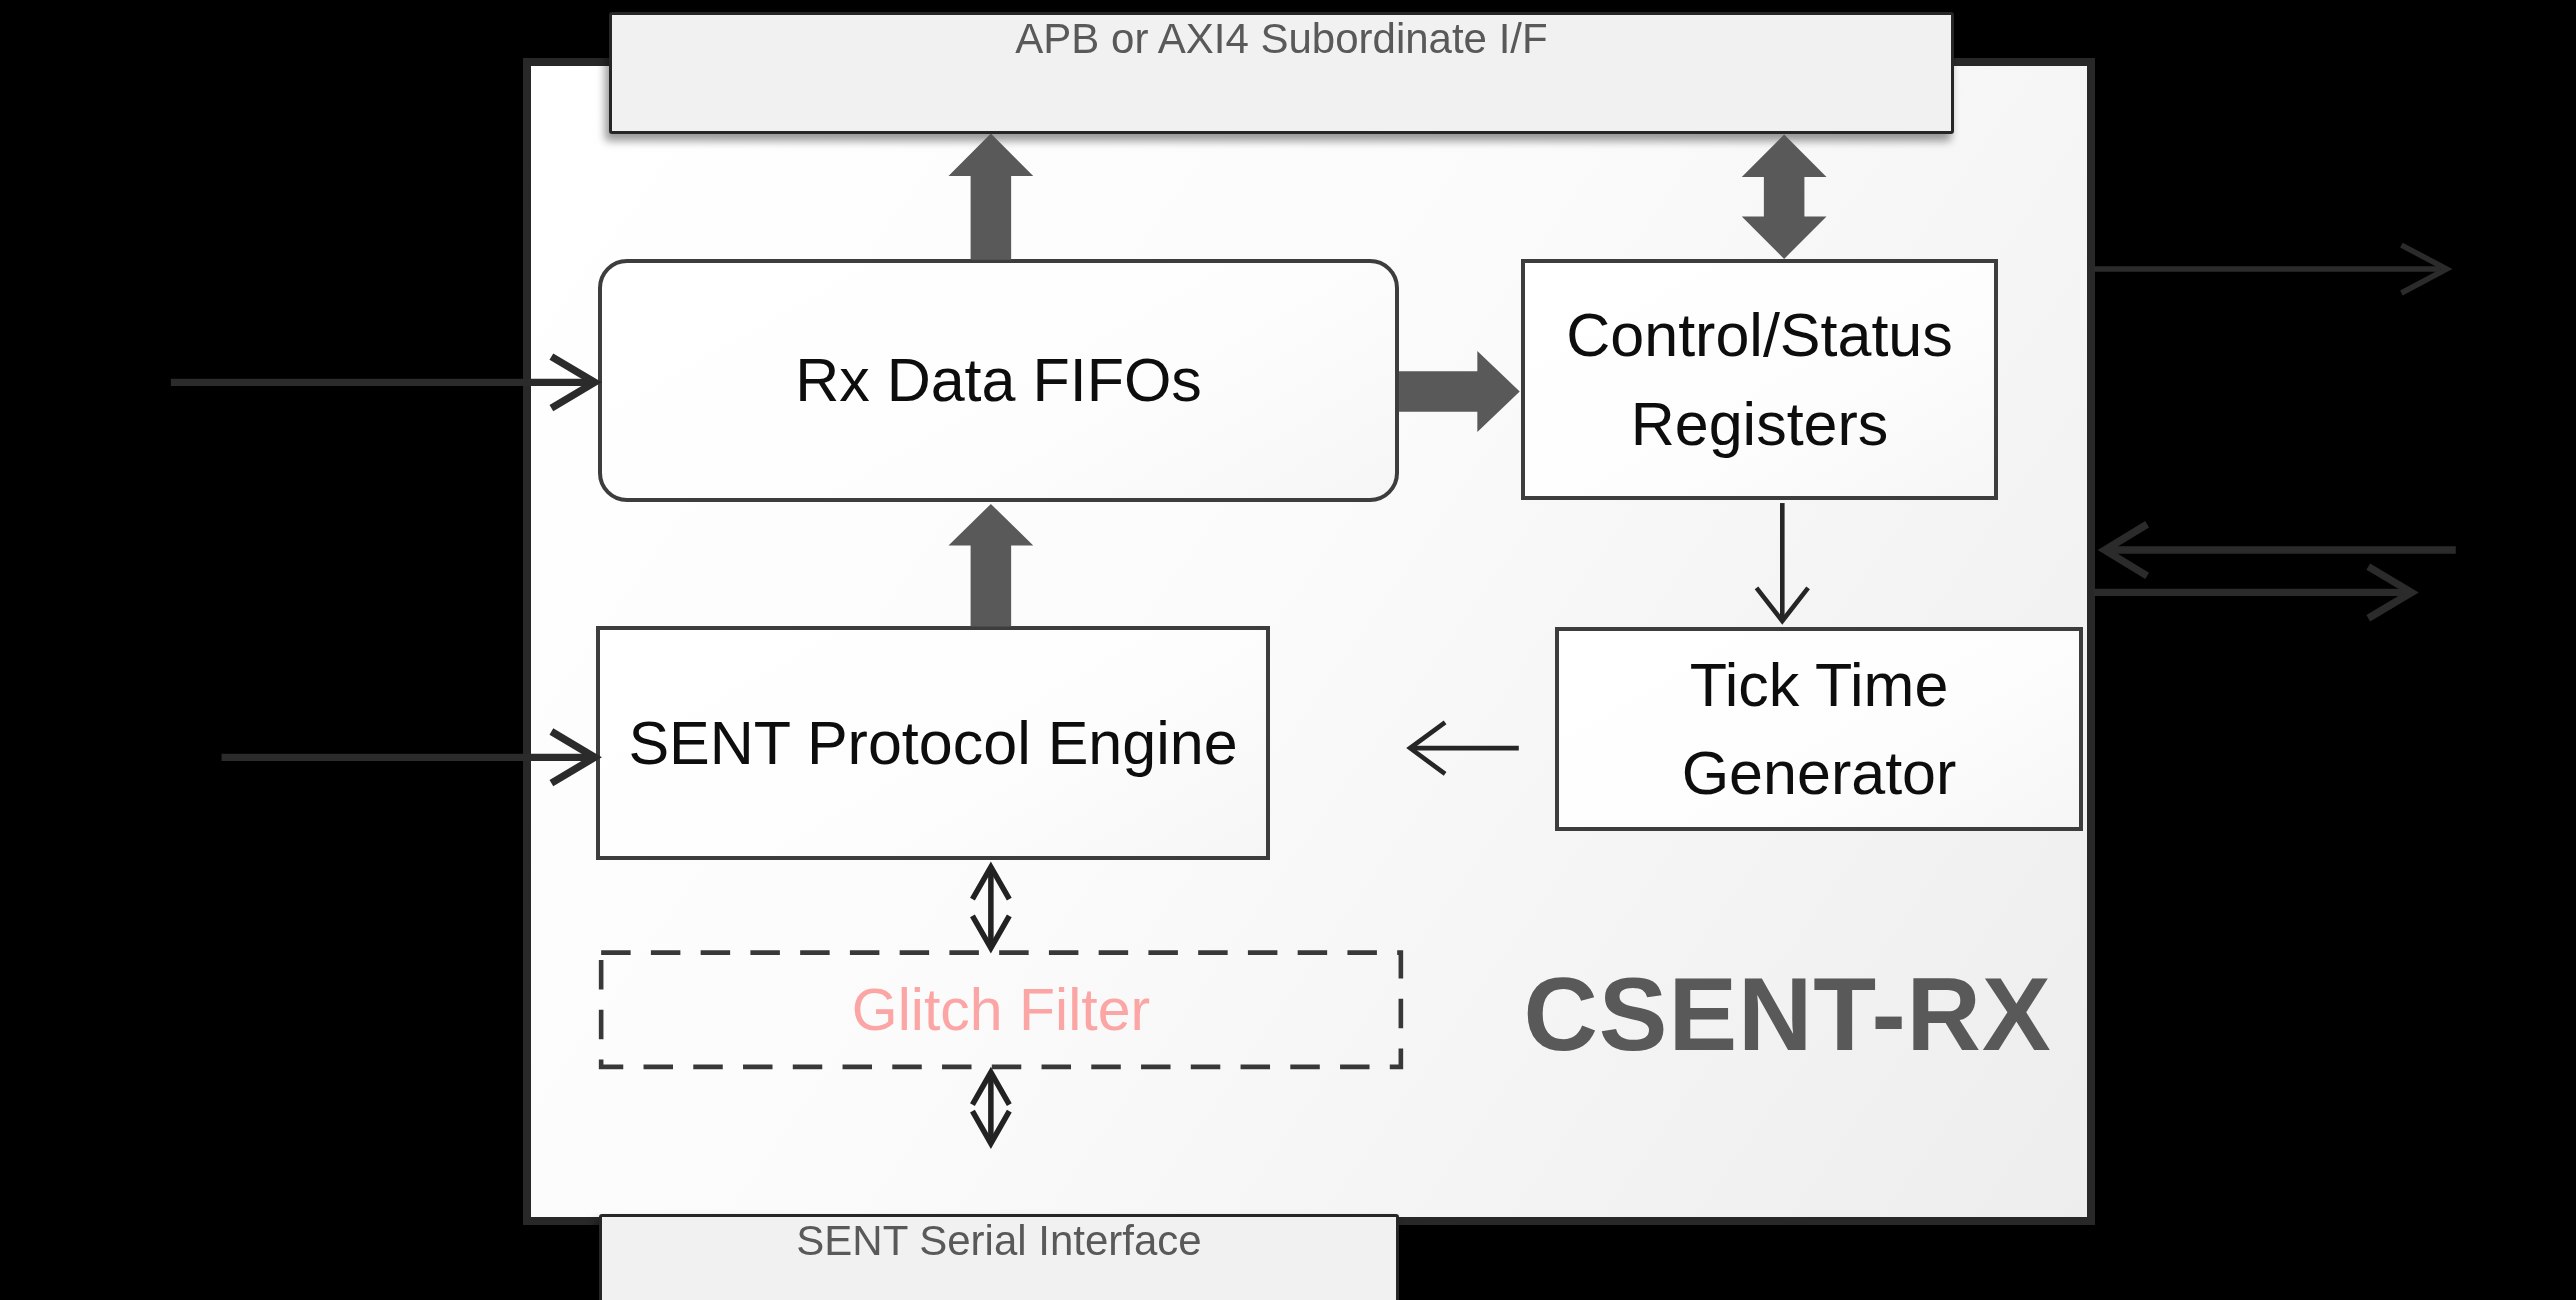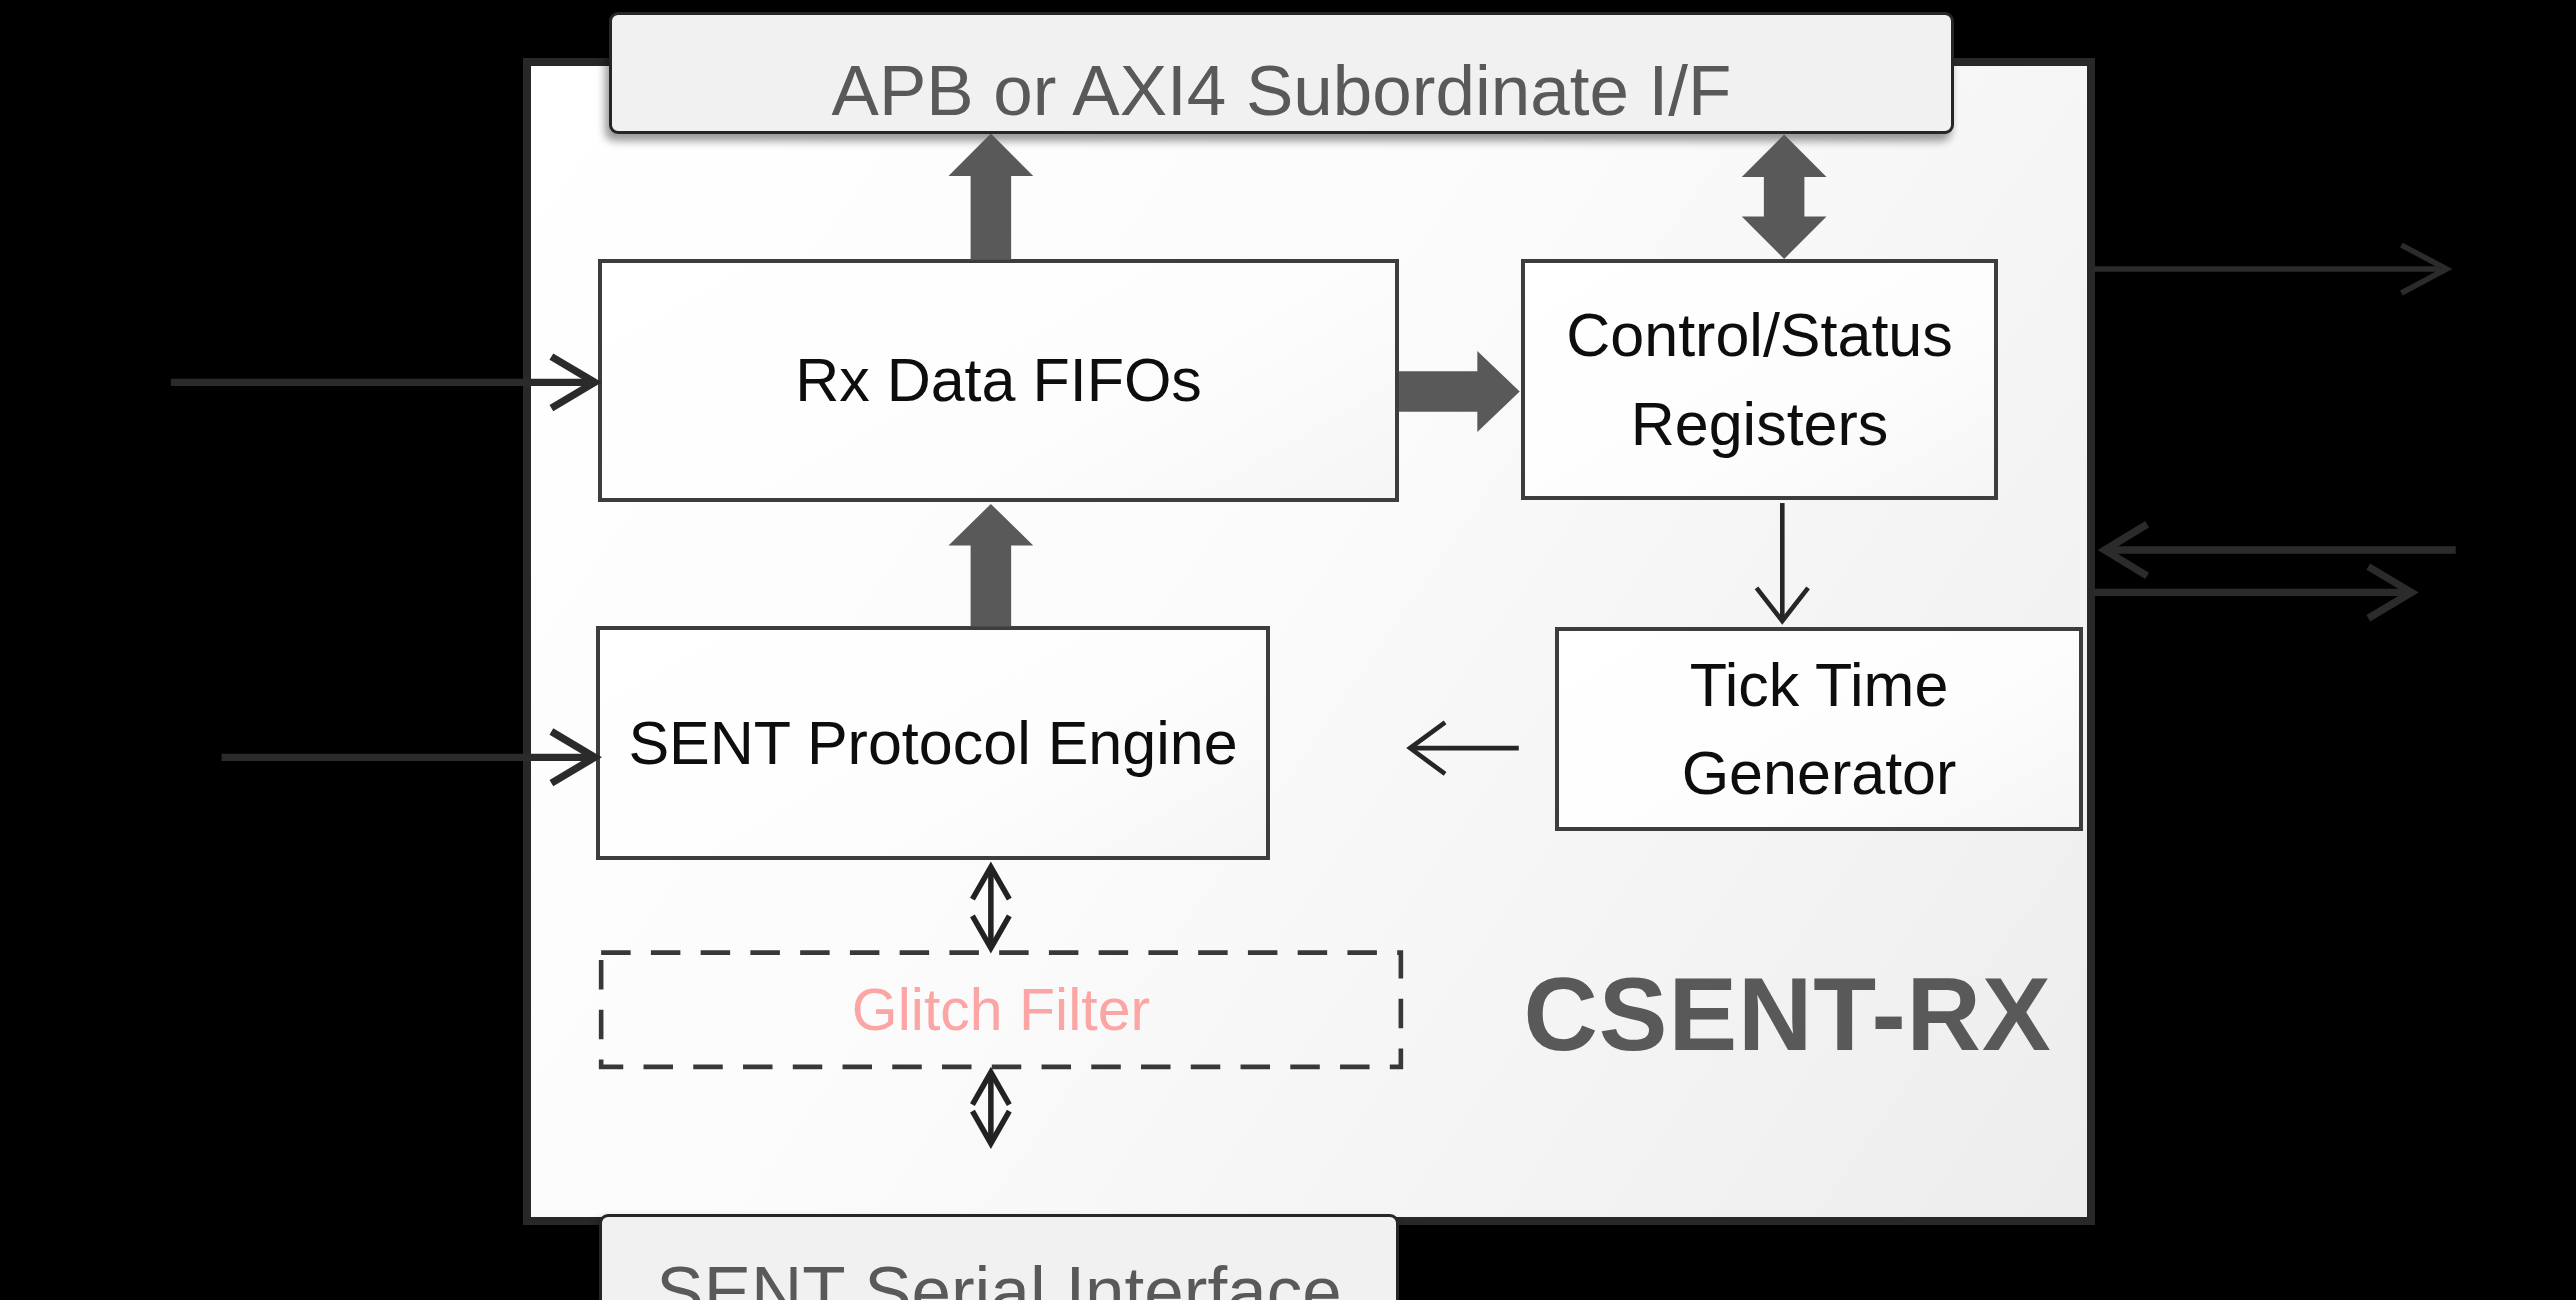--- a/index.html
+++ b/index.html
@@ -27,45 +27,45 @@
     box-sizing: border-box;
     border: 8.3px solid #282828;
     background: linear-gradient(125deg, #ffffff 0%, #fbfbfb 45%, #ededed 100%);
   }
   
   .iface-bar {
     position: absolute;
     box-sizing: border-box;
     background: #f1f1f1;
     border: 3.7px solid #262626;
-    border-radius: 9px;
+    border-radius: 3px;
     display: flex;
-    align-items: flex-end;
+    align-items: flex-start;
     justify-content: center;
-    font-size: 71px;
+    font-size: 42px;
     color: #595959;
     box-shadow: -3.7px 6.5px 8.3px rgba(0,0,0,0.40);
   }
   .iface-top    { left: 609px; top: 12px;   width: 1345px; height: 122px; }
   .iface-bottom { left: 599px; top: 1214px; width: 800px;  height: 121px; }
   
   .block {
     position: absolute;
     box-sizing: border-box;
     background: linear-gradient(150deg, #ffffff 0%, #fdfdfd 60%, #f6f6f6 100%);
     border: 4.6px solid #3d3d3d;
     display: flex;
     align-items: center;
     justify-content: center;
     text-align: center;
     font-size: 61px;
     line-height: 1.45;
     color: #0d0d0d;
   }
-  .block-rx   { left: 598px;  top: 259px; width: 801px; height: 243px; }
+  .block-rx   { left: 598px;  top: 259px; width: 801px; height: 243px; border-radius: 29px; }
   .block-cs   { left: 1521px; top: 259px; width: 477px; height: 241px; padding: 0 37px; }
   .block-pe   { left: 596px;  top: 626px; width: 674px; height: 234px; }
   .block-tt   { left: 1519px; top: 627px; width: 528px; height: 204px; padding: 0 55px; margin-left: 36px; }
   
   .block-gf {
     position: absolute;
     left: 599px; top: 951px; width: 804px; height: 118px;
     display: flex; align-items: center; justify-content: center;
     font-size: 59px; color: #fca5a5;
   }

